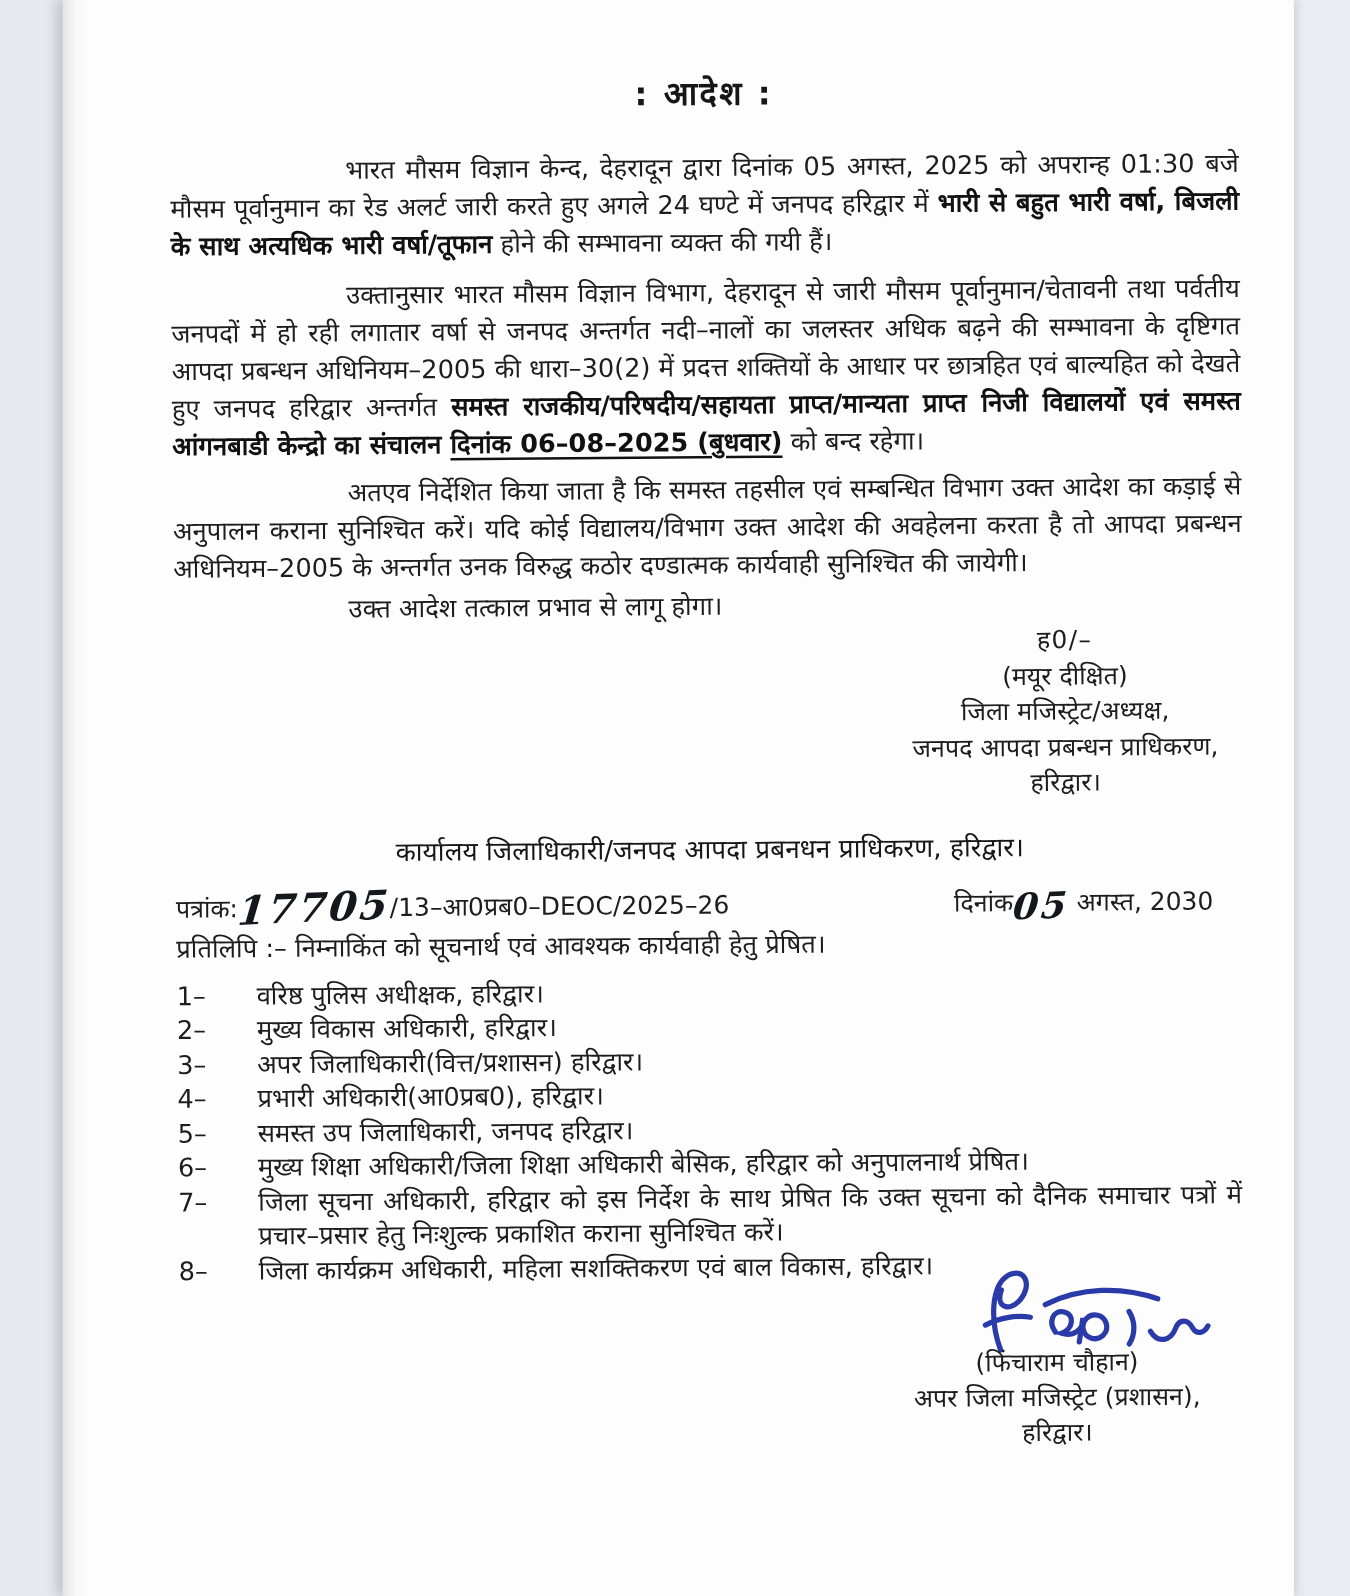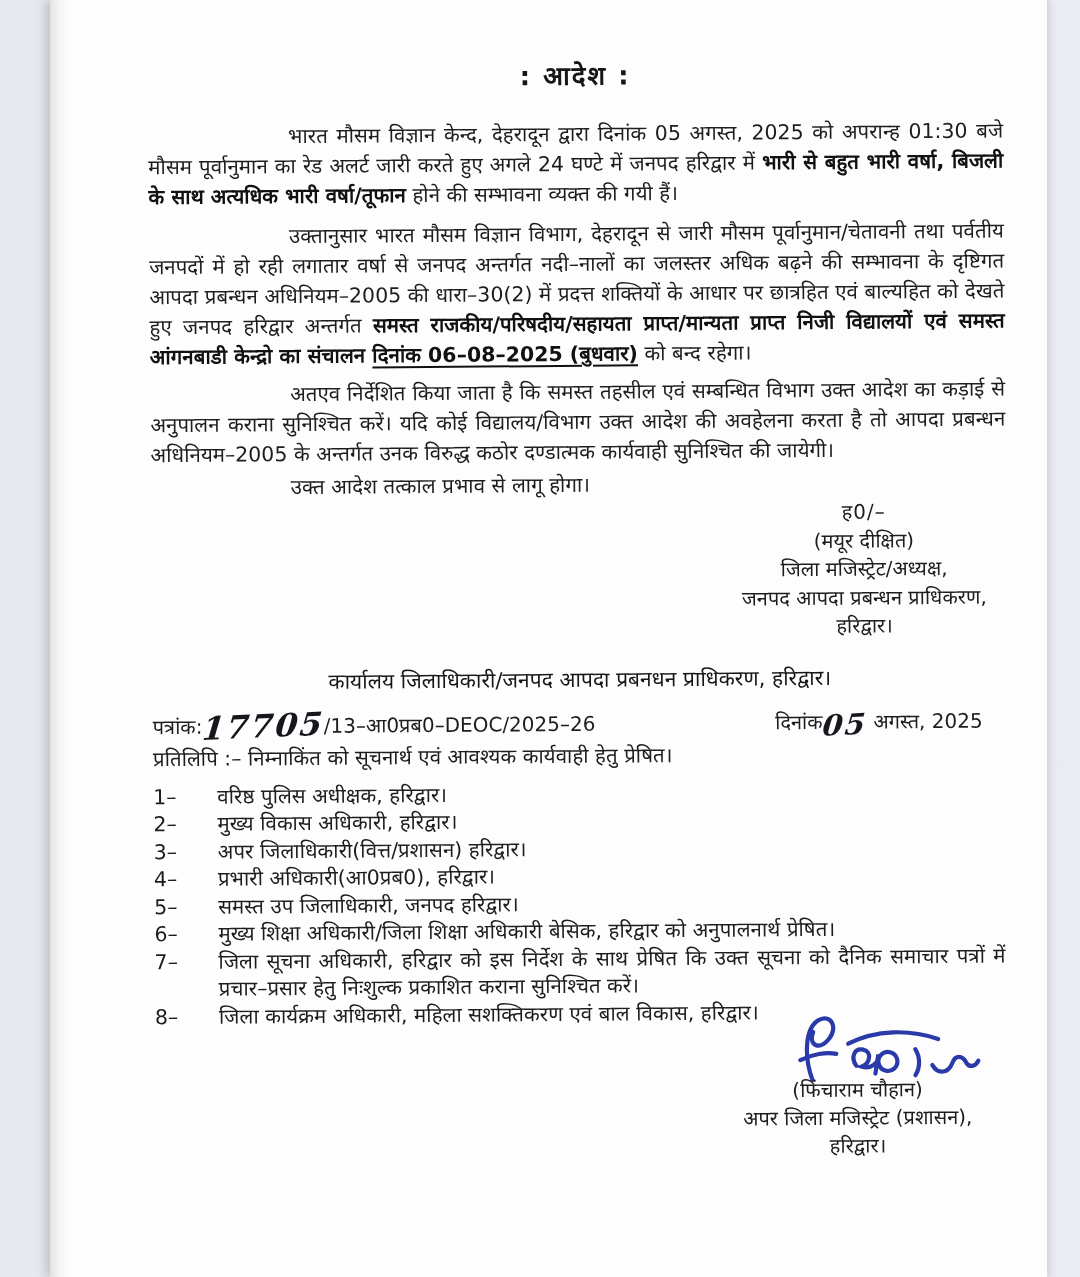--- a/index.html
+++ b/index.html
@@ -7,21 +7,20 @@
     width:1080px;height:1277px;
     background:linear-gradient(90deg,#e7e9ee 0,#eaecf1 100%);
     font-family:"DejaVu Sans",sans-serif;
     overflow:hidden;position:relative;
     color:#1d1d1d;
   }
   .page{
     position:absolute;left:50px;top:0;width:985px;height:1277px;
     background:linear-gradient(90deg,#e3e3e4 0,#f6f6f6 10px,#fefefe 22px,#fdfdfd 100%);
     box-shadow:-5px 0 9px rgba(60,65,80,.22), 4px 0 6px rgba(60,65,80,.10);
-    padding-left:12px;
   }
   .content{
     padding:60px 45px 0 85px;
     transform:rotate(-0.45deg);
     transform-origin:50% 0;
   }
   .title{
     text-align:center;font-size:26px;font-weight:bold;
     letter-spacing:2px;line-height:32px;color:#161616;
   }
@@ -87,21 +86,21 @@
       <div>(मयूर दीक्षित)</div>
       <div>जिला मजिस्ट्रेट/अध्यक्ष,</div>
       <div>जनपद आपदा प्रबन्धन प्राधिकरण,</div>
       <div>हरिद्वार।</div>
     </div>
 
     <div class="office">कार्यालय जिलाधिकारी/जनपद आपदा प्रबनधन प्राधिकरण, हरिद्वार।</div>
 
     <div class="letter-row">
       <div class="letter-left"><span>पत्रांक:</span><span class="hand">17705</span><span>/13–आ0प्रब0–DEOC/2025–26</span></div>
-      <div class="letter-right"><span>दिनांक</span><span class="hand small">05</span><span> अगस्त, 2025</span></div>
+      <div class="letter-right"><span>दिनांक</span><span class="hand small">05</span><span> अगस्त, 2030</span></div>
     </div>
 
     <div class="copyline">प्रतिलिपि :– निम्नाकिंत को सूचनार्थ एवं आवश्यक कार्यवाही हेतु प्रेषित।</div>
 
     <div class="recipients">
       <div class="rrow">
           <span class="rnum">1–</span>
           <span class="rtext">वरिष्ठ पुलिस अधीक्षक, हरिद्वार।</span>
         </div>
       <div class="rrow">

